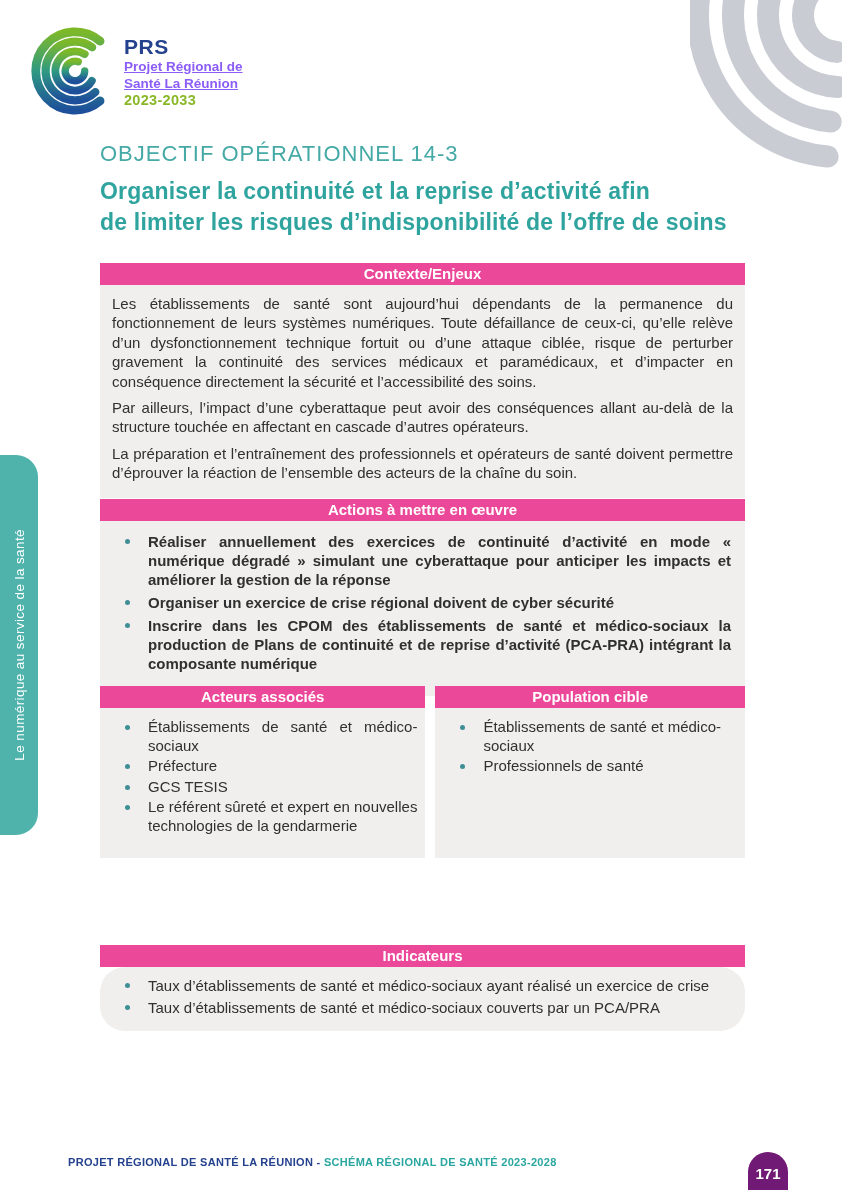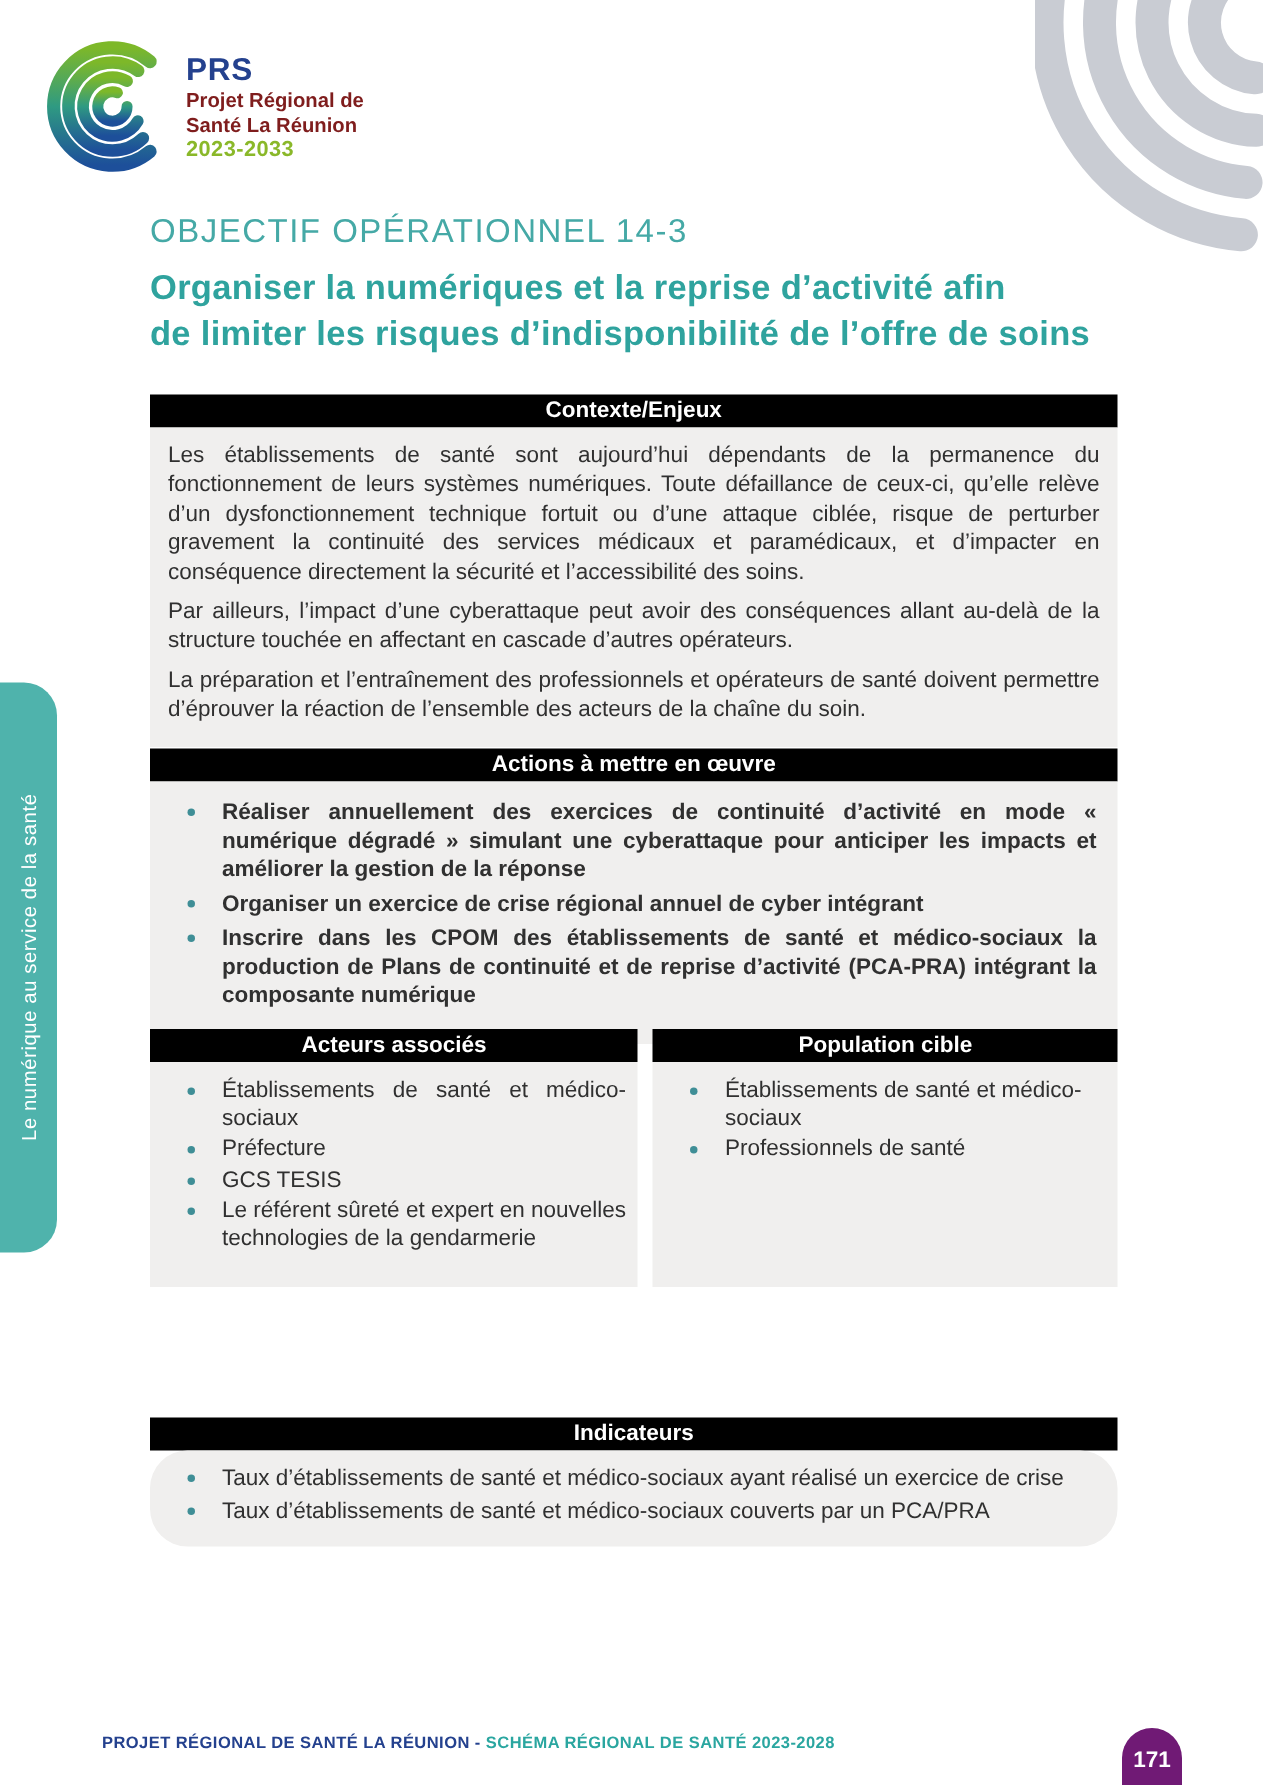--- a/index.html
+++ b/index.html
@@ -12,21 +12,21 @@
     overflow: hidden;
     font-family: "Liberation Sans", sans-serif;
     color: #303030;
   }
 
   
   .logo { position:absolute; left:28px; top:26px; display:flex; align-items:flex-start; }
   .logo svg { display:block; }
   .logo-text { margin-left:8px; padding-top:10px; line-height:1; }
   .logo-acronym { font-size:21px; font-weight:800; color:#24418e; letter-spacing:0.5px; }
-  .logo-line { font-size:13.5px; font-weight:700; color:#7f1d1d; margin-top:3px; }
+  .logo-line { font-size:13.5px; font-weight:700; color:#8b5cf6; margin-top:3px;text-decoration:underline; }
   .logo-years { font-size:14.5px; font-weight:800; color:#8ab829; margin-top:3px; letter-spacing:0.3px; }
 
   
   .deco { position:absolute; right:0; top:0; width:152px; height:185px; }
 
   
   .ribbon {
     position:absolute; left:0; top:455px; width:38px; height:380px;
     background:#4fb3ac; border-radius:0 22px 22px 0;
     display:flex; align-items:center; justify-content:center;
@@ -39,21 +39,21 @@
   .kicker {
     position:absolute; left:100px; top:141px; width:645px;
     font-size:22px; font-weight:400; color:#45a9a6; letter-spacing:1px;
   }
   .doc-title {
     position:absolute; left:100px; top:176px; width:660px;
     font-size:23px; font-weight:700; color:#2fa39e; line-height:31px; letter-spacing:0.2px;
   }
 
   .bar {
-    height:22px; line-height:22px; background:#000000; color:#ffffff;
+    height:22px; line-height:22px; background:#ec4899; color:#ffffff;
     text-align:center; font-size:15px; font-weight:700;
   }
   .block { background:#f0efee; }
 
   .sec { position:absolute; left:100px; width:645px; }
   .sec-contexte { top:263px; }
   .sec-actions  { top:499px; }
   .sec-columns  { top:686px; }
   .sec-lien     { top:876px; }
   .sec-indic    { top:945px; }
@@ -139,39 +139,39 @@
       <path d="M146.8,51.9 A37,37 0 0 1 128.8,-15.3"></path>
     </g>
   </svg>
 
   <div class="ribbon">
     <span>Le numérique au service de la santé</span>
   </div>
 
   <div class="kicker">OBJECTIF OPÉRATIONNEL 14-3</div>
   <div class="doc-title">
-    <div>Organiser la numériques et la reprise d’activité afin</div>
+    <div>Organiser la continuité et la reprise d’activité afin</div>
     <div>de limiter les risques d’indisponibilité de l’offre de soins</div>
   </div>
 
   <div class="sec sec-contexte">
     <div class="bar">Contexte/Enjeux</div>
     <div class="block block-paragraphs">
       <p>Les établissements de santé sont aujourd’hui dépendants de la permanence du fonctionnement de leurs systèmes numériques. Toute défaillance de ceux-ci, qu’elle relève d’un dysfonctionnement technique fortuit ou d’une attaque ciblée, risque de perturber gravement la continuité des services médicaux et paramédicaux, et d’impacter en conséquence directement la sécurité et l’accessibilité des soins.</p>
       <p>Par ailleurs, l’impact d’une cyberattaque peut avoir des conséquences allant au-delà de la structure touchée en affectant en cascade d’autres opérateurs.</p>
       <p>La préparation et l’entraînement des professionnels et opérateurs de santé doivent permettre d’éprouver la réaction de l’ensemble des acteurs de la chaîne du soin.</p>
     </div>
   </div>
 
   <div class="sec sec-actions">
     <div class="bar">Actions à mettre en œuvre</div>
     <div class="block block-actions">
       <ul class="dotlist">
         <li><span>Réaliser annuellement des exercices de continuité d’activité en mode « numérique dégradé » simulant une cyberattaque pour anticiper les impacts et améliorer la gestion de la réponse</span></li>
-        <li><span>Organiser un exercice de crise régional annuel de cyber intégrant</span></li>
+        <li><span>Organiser un exercice de crise régional doivent de cyber sécurité</span></li>
         <li><span>Inscrire dans les CPOM des établissements de santé et médico-sociaux la production de Plans de continuité et de reprise d’activité (PCA-PRA) intégrant la composante numérique</span></li>
       </ul>
     </div>
   </div>
 
   <div class="sec sec-columns columns">
     <div class="col col-left">
       <div class="bar">Acteurs associés</div>
       <div class="block">
         <ul class="dotlist">

